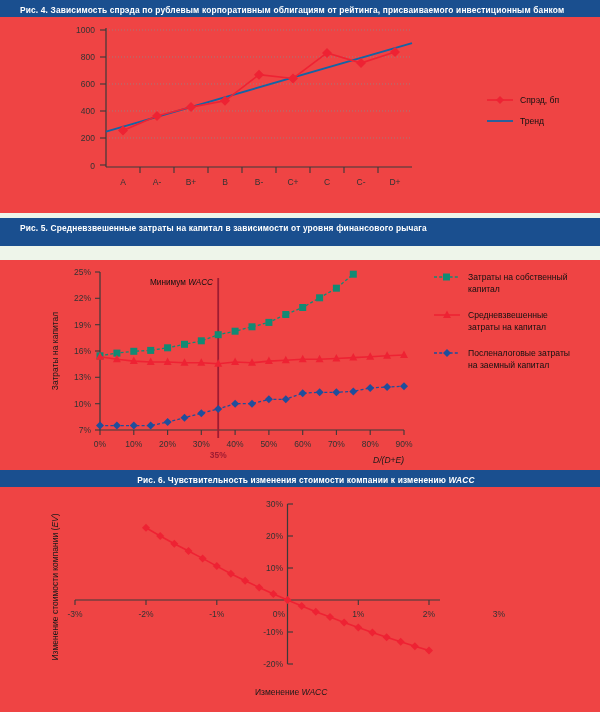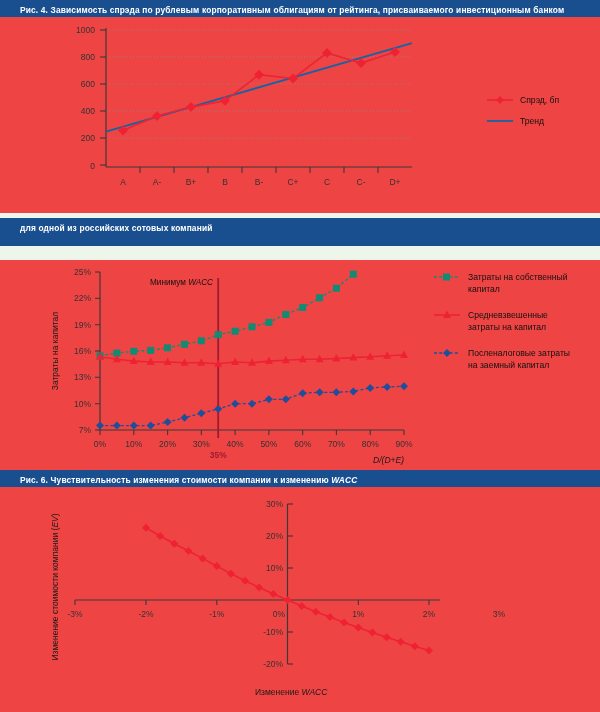--- a/index.html
+++ b/index.html
@@ -135,21 +135,21 @@
         <polygon class="mk-red" points="500,79 504,83 500,87 496,83"></polygon>
         <text class="legtext" x="520" y="86">Спрэд, бп</text>
 
         <line class="ser-blue" x1="487" y1="104" x2="513" y2="104"></line>
         <text class="legtext" x="520" y="107">Тренд</text>
       </g>
     </svg>
   </div>
 
   <div class="titlebar" style="top:218px;height:28px;padding-top:4px;">
-    <div>для одной из российских сотовых компаний</div>
+    <div>Рис. 5. Средневзвешенные затраты на капитал в зависимости от уровня финансового рычага</div>
   </div>
 
   <div class="panel" style="top:260px;height:217px;">
     <svg width="600" height="217" viewBox="0 0 600 217">
 
       <line class="axis-line" x1="100" y1="12" x2="100" y2="170"></line>
 
       <line class="axis-line" x1="100" y1="170" x2="404" y2="170"></line>
 
       <g>
@@ -281,21 +281,21 @@
         <text class="legtext" x="468" y="69.5">затраты на капитал</text>
 
         <line class="ser-navy-d" x1="434" y1="93" x2="460" y2="93"></line>
         <polygon class="mk-navy" points="447,89 451,93 447,97 443,93"></polygon>
         <text class="legtext" x="468" y="96">Посленалоговые затраты</text>
         <text class="legtext" x="468" y="107.5">на заемный капитал</text>
       </g>
     </svg>
   </div>
 
-  <div class="titlebar" style="top:470px;height:17px;">
+  <div class="titlebar" style="top:470px;height:17px;text-align:center;">
     <span>Рис. 6. Чувствительность изменения стоимости компании к изменению </span><span class="ital">WACC</span>
   </div>
 
   <div class="panel" style="top:487px;height:225px;">
     <svg width="600" height="225" viewBox="0 0 600 225">
 
       <line class="axis-line" x1="287.5" y1="17" x2="287.5" y2="177"></line>
 
       <line class="axis-line" x1="75" y1="113" x2="440" y2="113"></line>
 

